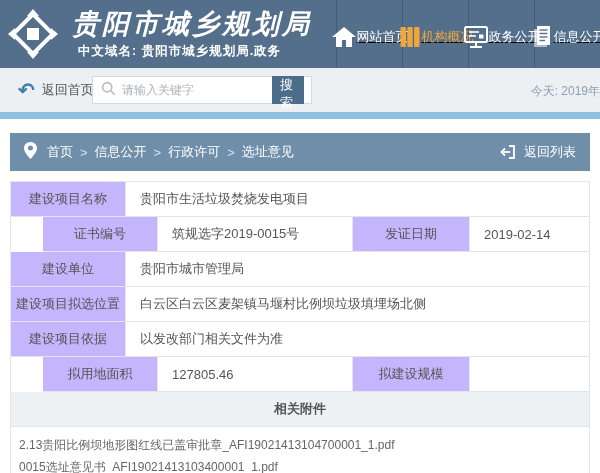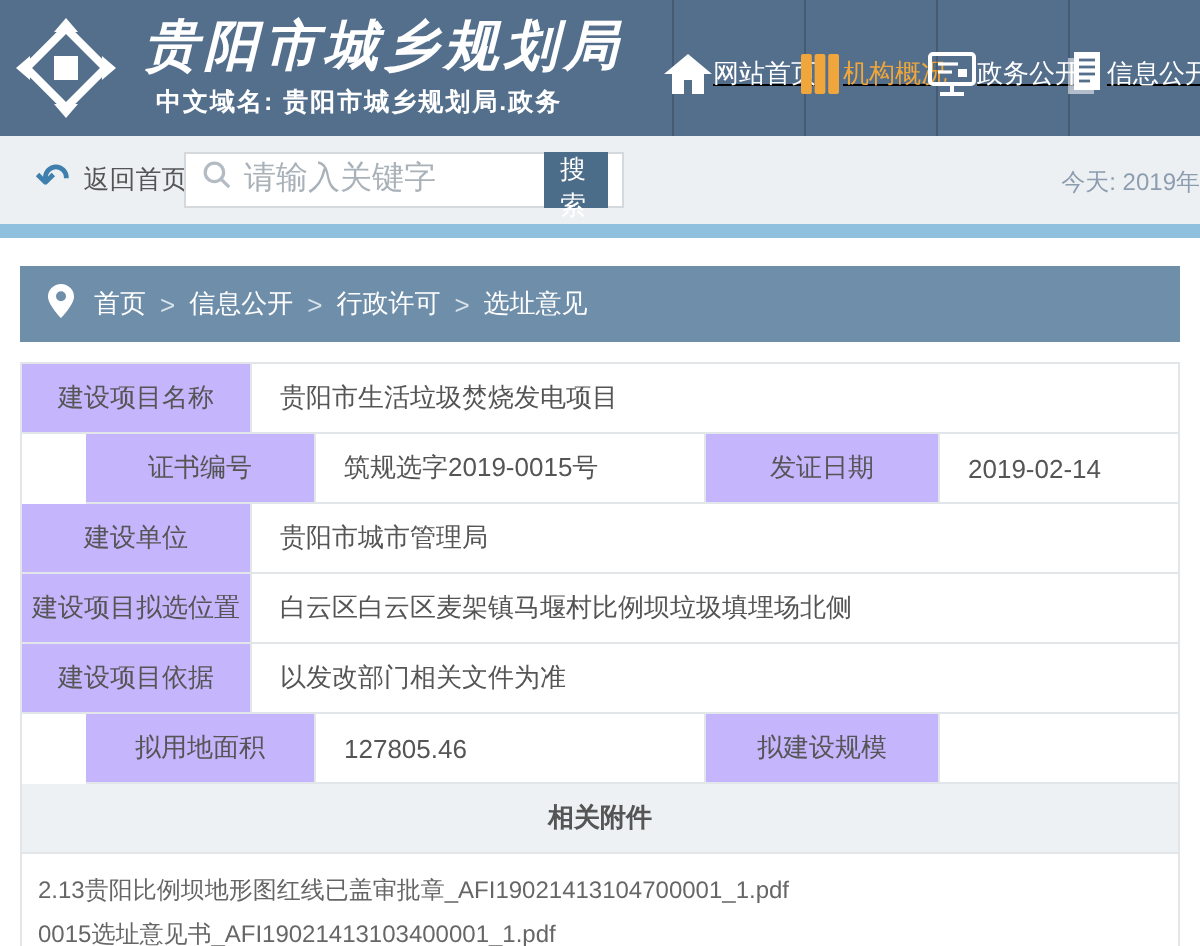--- a/index.html
+++ b/index.html
@@ -28,21 +28,21 @@
   .nav-tab .lbl { color:#fff; font-size:13px; margin-top:6px; white-space:nowrap; }
   .nav-tab.active .lbl { color:#f0a63a; }
 
   
   .toolbar { height:44px; background:#edf0f3; display:flex; align-items:center; position:relative; }
   .back-home { display:flex; align-items:center; margin-left:18px; cursor:pointer; }
   .undo-glyph { color:#3f7fad; font-size:20px; font-weight:bold; line-height:20px; margin-right:7px; }
   .back-home-lbl { font-size:13px; color:#555; }
   .searchbox { position:absolute; left:92px; top:8px; width:220px; height:28px;
     background:#fff; border:1px solid #d4d9dd; display:flex; align-items:center; }
-  .searchbox input { border:none; outline:none; flex:1; height:100%; font-size:16px; color:#333;
+  .searchbox input { border:none; outline:none; flex:1; height:100%; font-size:12px; color:#333;
     font-family:"Liberation Sans", sans-serif; background:transparent; }
   .searchbox input::placeholder { color:#aab2b9; }
   .search-ic { margin:0 6px 0 8px; flex:0 0 auto; }
   .search-btn { position:absolute; left:272px; top:8px; width:32px; height:28px; background:#4c6d89;
     color:#fff; font-size:13px; border:none; cursor:pointer; letter-spacing:3px;
     font-family:"Liberation Sans", sans-serif; }
   .today { position:absolute; right:0px; top:15px; font-size:12px; color:#8d9db0; white-space:nowrap; }
 
   .bluestrip { height:7px; background:#8fc0de; }
   .spacer { height:14px; background:#fff; }
@@ -163,20 +163,28 @@
       <path d="M6.5 0 C2.9 0 0 2.8 0 6.2 C0 10.5 6.5 17 6.5 17 C6.5 17 13 10.5 13 6.2 C13 2.8 10.1 0 6.5 0 Z M6.5 8.6 A2.5 2.5 0 1 1 6.5 3.6 A2.5 2.5 0 0 1 6.5 8.6 Z" fill="#fff"></path>
     </svg>
   </span>
   <span class="crumb">首页</span>
   <span class="crumb-sep">&gt;</span>
   <span class="crumb">信息公开</span>
   <span class="crumb-sep">&gt;</span>
   <span class="crumb">行政许可</span>
   <span class="crumb-sep">&gt;</span>
   <span class="crumb">选址意见</span>
+  <div class="back-list">
+    <svg width="16" height="14" viewBox="0 0 16 14">
+      <path d="M9 1 H14 V13 H9" fill="none" stroke="#fff" stroke-width="1.8"></path>
+      <line x1="1.5" y1="7" x2="10" y2="7" stroke="#fff" stroke-width="1.8"></line>
+      <path d="M5 3.5 L1.5 7 L5 10.5" fill="none" stroke="#fff" stroke-width="1.8"></path>
+    </svg>
+    <span class="lbl">返回列表</span>
+  </div>
 </div>
 
 <div class="detail">
   <div class="row single">
     <div class="cell lab">建设项目名称</div>
     <div class="cell val">贵阳市生活垃圾焚烧发电项目</div>
   </div>
   <div class="row double">
     <div class="cell lab">证书编号</div>
     <div class="cell val val1">筑规选字2019-0015号</div>

